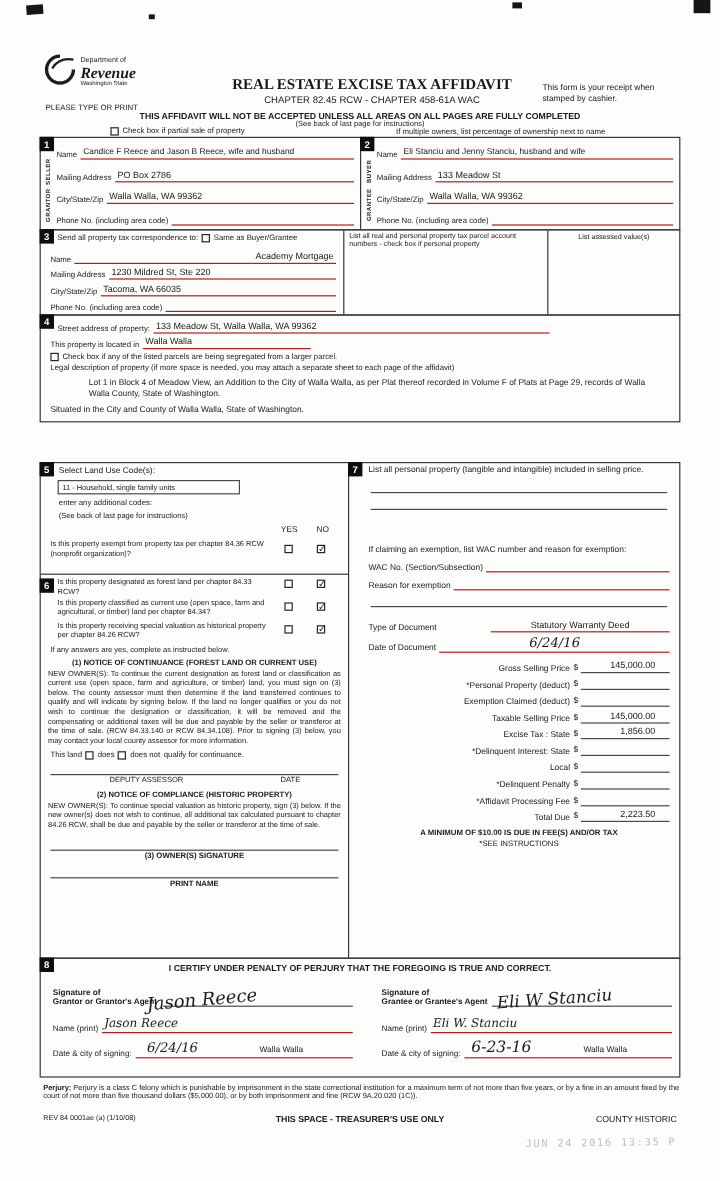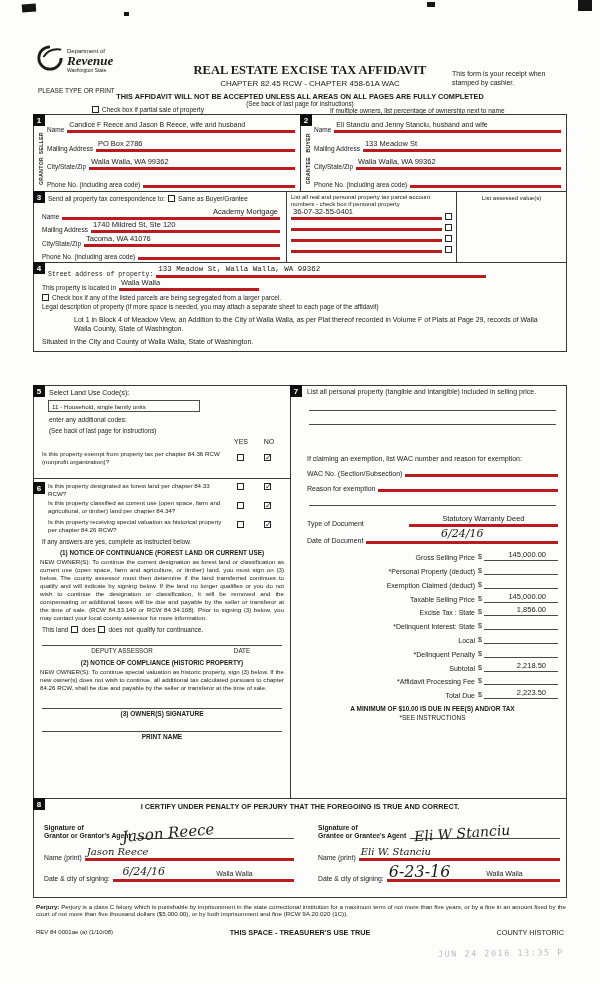--- a/index.html
+++ b/index.html
@@ -13,21 +13,21 @@
   .formbox { position:absolute; border:1px solid #383838; }
   .numbox { position:absolute; width:12px; height:12px; background:#0e0e0e; color:#fff;
             font-size:8px; font-weight:bold; display:flex; align-items:center; justify-content:center; z-index:4; }
   .vside { position:absolute; left:0; top:13px; bottom:2px; width:13px; display:flex;
            flex-direction:column; justify-content:space-evenly; align-items:center; }
   .vside span { writing-mode:vertical-rl; transform:rotate(180deg); font-size:5px; font-weight:bold; letter-spacing:.4px; }
   .cb { display:inline-block; width:7px; height:7px; border:1px solid #262626; background:#fff;
         font-size:8px; line-height:6px; text-align:center; vertical-align:-1px; flex:none; }
   .frow { display:flex; align-items:flex-end; }
   .lbl { font-size:6.5px; white-space:nowrap; flex:none; padding-right:3px; }
-  .fval { flex:1; border-bottom:3px solid #b91c1c; font-size:7.5px; line-height:9px;
+  .fval { flex:1; border-bottom:1px solid #b91c1c; font-size:7.5px; line-height:9px;
           padding:0 2px 1px; white-space:nowrap; overflow:visible; }
   .fields { position:absolute; left:13px; right:5px; top:1px; bottom:2px; display:flex; flex-direction:column; }
   .fields .frow { flex:1; padding-bottom:1px; }
   .hand { font-family:"DejaVu Serif", serif; font-style:italic; }
   .sig { font-family:"DejaVu Serif", serif; font-style:italic; white-space:nowrap; }
   .mrow { display:flex; align-items:flex-end; height:13.8px; position:relative; }
   .mlabel { width:168px; text-align:right; font-size:7px; white-space:nowrap; flex:none; }
   .mdollar { flex:none; font-size:7px; padding:0 2px 1px 3px; }
   .mval { flex:1; border-bottom:1px solid #4a4a4a; font-size:7.5px; text-align:right; padding:0 12px 1px 0; line-height:9px; }
   .ratebox { position:absolute; left:24px; bottom:1px; width:52px; height:11px; border:1px solid #4a4a4a;
@@ -137,62 +137,44 @@
         <span class="cb"></span>
         <span>Same as Buyer/Grantee</span>
       </div>
       <div class="abs" style="left:8px; right:6px; top:14px; bottom:2px; display:flex; flex-direction:column;">
         <div class="frow" style="flex:1;text-align:right;">
             <span class="lbl">Name</span>
             <span class="fval">Academy Mortgage</span>
           </div>
         <div class="frow" style="flex:1;">
             <span class="lbl">Mailing Address</span>
-            <span class="fval">1740 Mildred St, Ste 120</span>
+            <span class="fval">1230 Mildred St, Ste 220</span>
           </div>
         <div class="frow" style="flex:1;">
             <span class="lbl">City/State/Zip</span>
-            <span class="fval">Tacoma, WA 41076</span>
+            <span class="fval">Tacoma, WA 66035</span>
           </div>
         <div class="frow" style="flex:1;">
             <span class="lbl">Phone No. (including area code)</span>
             <span class="fval"></span>
           </div>
       </div>
     </div>
     <div class="abs" style="left:252px; top:0; bottom:0; width:170px; border-left:1px solid #383838;">
       <div style="font-size:6px; line-height:7px; padding:2px 4px 0;">List all real and personal property tax parcel account numbers - check box if personal property</div>
-      <div style="padding:1px 4px 0; display:flex; flex-direction:column; gap:0;">
-        <div class="frow" style="height:11px;">
-            <span class="fval">36-07-32-55-0401</span>
-            <span class="cb" style="margin-left:3px;"></span>
-          </div>
-        <div class="frow" style="height:11px;">
-            <span class="fval"></span>
-            <span class="cb" style="margin-left:3px;"></span>
-          </div>
-        <div class="frow" style="height:11px;">
-            <span class="fval"></span>
-            <span class="cb" style="margin-left:3px;"></span>
-          </div>
-        <div class="frow" style="height:11px;">
-            <span class="fval"></span>
-            <span class="cb" style="margin-left:3px;"></span>
-          </div>
-      </div>
     </div>
     <div class="abs" style="left:422px; top:0; bottom:0; width:110px; border-left:1px solid #383838;">
       <div class="c" style="font-size:6px; padding-top:3px;">List assessed value(s)</div>
     </div>
   </div>
 
   <div class="formbox" style="left:33px; top:262px; width:534px; height:90px;">
     <div class="numbox" style="top:-1px; left:-1px;">4</div>
     <div style="padding:2px 8px 0 14px;">
-      <div class="frow" style="height:13px;font-family:Liberation Mono, monospace;">
+      <div class="frow" style="height:13px;">
         <span class="lbl">Street address of property:</span>
         <span class="fval" style="flex:none; width:330px;">133 Meadow St, Walla Walla, WA 99362</span>
       </div>
       <div class="frow" style="height:13px; margin-left:-6px;">
         <span class="lbl">This property is located in</span>
         <span class="fval" style="flex:none; width:140px;">Walla Walla</span>
       </div>
       <div style="height:12px; margin-left:-6px; display:flex; align-items:center; gap:3px; font-size:6.5px;">
         <span class="cb"></span>
         <span>Check box if any of the listed parcels are being segregated from a larger parcel.</span>
@@ -336,25 +318,20 @@
               <span class="mlabel">Local</span>
               <span class="mdollar">$</span>
               <span class="mval"></span>
             </div>
           <div class="mrow">
               <span class="mlabel">*Delinquent Penalty</span>
               <span class="mdollar">$</span>
               <span class="mval"></span>
             </div>
           <div class="mrow">
-              <span class="mlabel">Subtotal</span>
-              <span class="mdollar">$</span>
-              <span class="mval">2,218.50</span>
-            </div>
-          <div class="mrow">
               <span class="mlabel">*Affidavit Processing Fee</span>
               <span class="mdollar">$</span>
               <span class="mval"></span>
             </div>
           <div class="mrow">
               <span class="mlabel">Total Due</span>
               <span class="mdollar">$</span>
               <span class="mval">2,223.50</span>
             </div>
         </div>
@@ -397,30 +374,30 @@
         </div>
         <div class="abs rule" style="left:92px; right:0; bottom:2px; border-color:#4a4a4a;"></div>
         <div class="abs sig" style="left:96px; bottom:0; font-size:14px; transform:rotate(-4deg);">Eli W Stanciu</div>
       </div>
       <div class="frow" style="height:17px; margin-top:3px;">
         <span class="lbl" style="font-size:6.8px;">Name (print)</span>
         <span class="fval hand" style="font-size:10px; line-height:11px;">Eli W. Stanciu</span>
       </div>
       <div class="frow" style="height:19px; margin-top:2px;">
         <span class="lbl" style="font-size:6.8px;">Date &amp; city of signing:</span>
-        <span class="fval hand c" style="flex:none; width:62px; font-size:16px; line-height:12px;font-style:italic;">6-23-16</span>
+        <span class="fval hand c" style="flex:none; width:62px; font-size:13px; line-height:12px;font-style:italic;">6-23-16</span>
         <span class="fval c" style="font-size:7px;">Walla Walla</span>
       </div>
     </div>
   </div>
 
   <div class="abs j" style="left:36px; right:34px; top:903px; font-size:6.2px; line-height:7.4px;">
     <span class="b">Perjury:</span>
     <span>Perjury is a class C felony which is punishable by imprisonment in the state correctional institution for a maximum term of not more than five years, or by a fine in an amount fixed by the court of not more than five thousand dollars ($5,000.00), or by both imprisonment and fine (RCW 9A.20.020 (1C)).</span>
   </div>
 
   <div class="abs" style="left:36px; top:929px; font-size:6px;">REV 84 0001ae (a) (1/10/08)</div>
-  <div class="abs b c" style="left:0; right:0; top:928px; font-size:7.3px;">THIS SPACE - TREASURER'S USE TRUE</div>
+  <div class="abs b c" style="left:0; right:0; top:928px; font-size:7.3px;">THIS SPACE - TREASURER'S USE ONLY</div>
   <div class="abs" style="right:36px; top:928px; font-size:7.3px;">COUNTY HISTORIC</div>
 
   <div class="abs" style="left:438px; top:948px; font-family:'DejaVu Sans Mono', monospace; font-size:8.5px; letter-spacing:1.5px; color:rgba(125,123,140,0.5); transform:rotate(-0.8deg);">JUN 24 2016  13:35 P</div>
 
 </div>
 
 </body></html>

